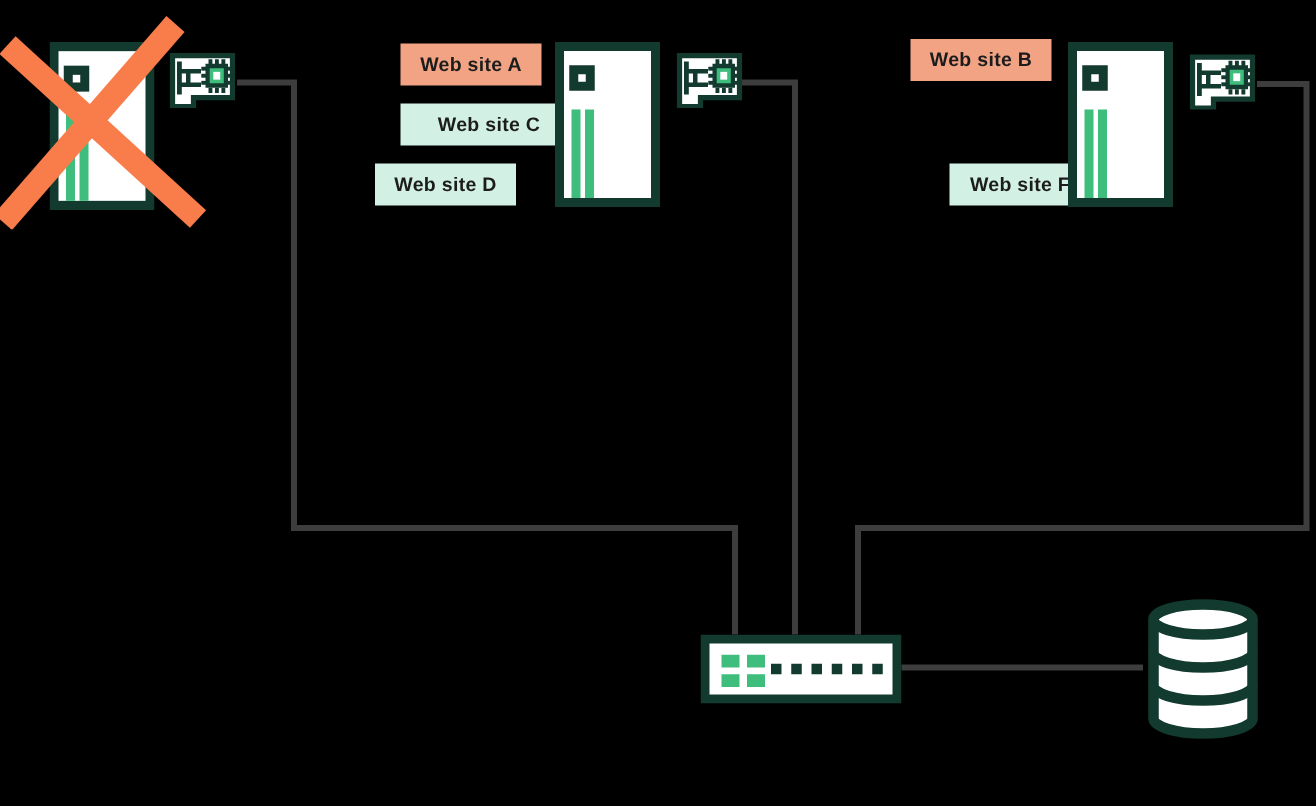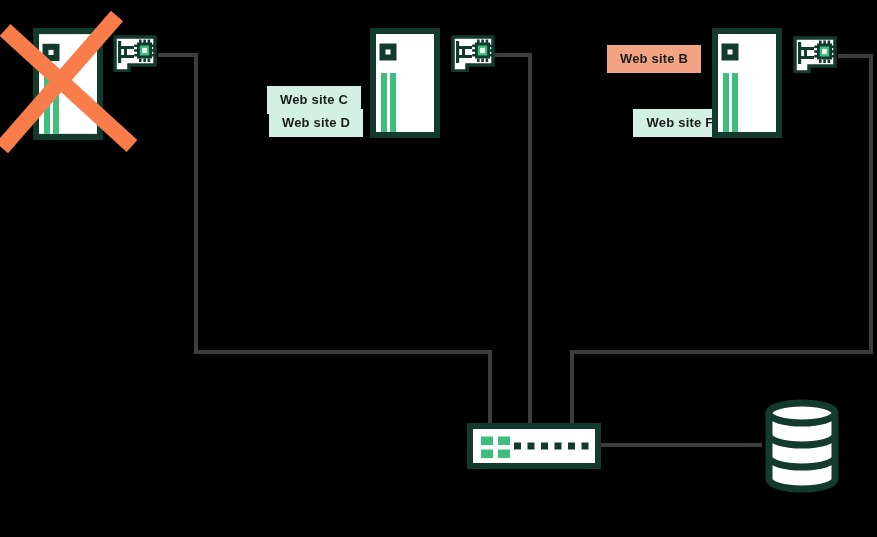--- a/index.html
+++ b/index.html
@@ -76,22 +76,23 @@
     <rect class="dark" x="41.2" y="19.9" width="3.5" height="2.6"></rect>
     <rect class="dark" x="27" y="8.5" width="15" height="16"></rect>
     <rect class="chip-core" x="31" y="12.7" width="7" height="7.6"></rect>
   </svg>
 
   <svg class="abs" style="left:-8px;top:8px;" width="148" height="145" viewBox="0 0 148 145">
     <line class="xmark" x1="125" y1="8" x2="10" y2="140"></line>
     <line class="xmark" x1="13" y1="22" x2="140" y2="138"></line>
   </svg>
 
-  <div class="site-label secondary" style="left:267px;top:86px;">Web site C</div>
-  <div class="site-label secondary" style="left:269px;top:109px;">Web site D</div>
+  <div class="site-label primary" style="left:267px;top:29px;">Web site A</div>
+  <div class="site-label secondary" style="left:267px;top:69px;padding-left:12px;">Web site C</div>
+  <div class="site-label secondary" style="left:250px;top:109px;">Web site D</div>
 
   <svg class="abs" style="left:370px;top:28px;" width="70" height="110" viewBox="0 0 70 110">
     <rect class="srv-body" x="3" y="3" width="64" height="104"></rect>
     <rect class="srv-port" x="12.5" y="18.5" width="11" height="11"></rect>
     <rect class="gbar" x="11" y="45" width="6" height="59"></rect>
     <rect class="gbar" x="20" y="45" width="6" height="59"></rect>
   </svg>
 
   <svg class="abs" style="left:448px;top:34px;" width="48" height="38" viewBox="0 0 48 38">
     <path class="nic-body" d="M5 3 H45 V31 H19 V37 H5 Z"></path>
@@ -106,21 +107,21 @@
     <rect class="dark" x="24.2" y="10.5" width="3.5" height="2.6"></rect>
     <rect class="dark" x="24.2" y="15.2" width="3.5" height="2.6"></rect>
     <rect class="dark" x="24.2" y="19.9" width="3.5" height="2.6"></rect>
     <rect class="dark" x="41.2" y="10.5" width="3.5" height="2.6"></rect>
     <rect class="dark" x="41.2" y="15.2" width="3.5" height="2.6"></rect>
     <rect class="dark" x="41.2" y="19.9" width="3.5" height="2.6"></rect>
     <rect class="dark" x="27" y="8.5" width="15" height="16"></rect>
     <rect class="chip-core" x="31" y="12.7" width="7" height="7.6"></rect>
   </svg>
 
-  <div class="site-label primary" style="left:607px;top:45px;">Web site B</div>
+  <div class="site-label primary" style="left:607px;top:26px;">Web site B</div>
   <div class="site-label secondary" style="left:633px;top:109px;">Web site F</div>
 
   <svg class="abs" style="left:712px;top:28px;" width="70" height="110" viewBox="0 0 70 110">
     <rect class="srv-body" x="3" y="3" width="64" height="104"></rect>
     <rect class="srv-port" x="12.5" y="18.5" width="11" height="11"></rect>
     <rect class="gbar" x="11" y="45" width="6" height="59"></rect>
     <rect class="gbar" x="20" y="45" width="6" height="59"></rect>
   </svg>
 
   <svg class="abs" style="left:790px;top:35px;" width="48" height="38" viewBox="0 0 48 38">

